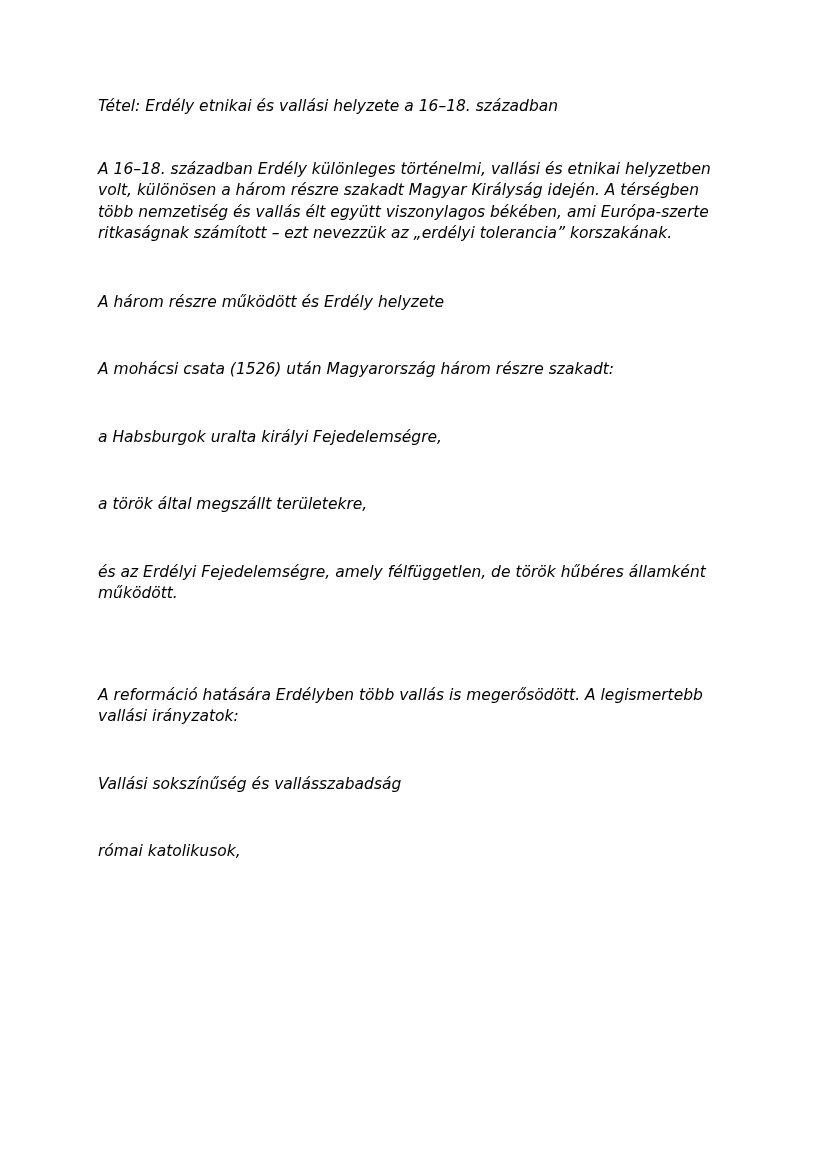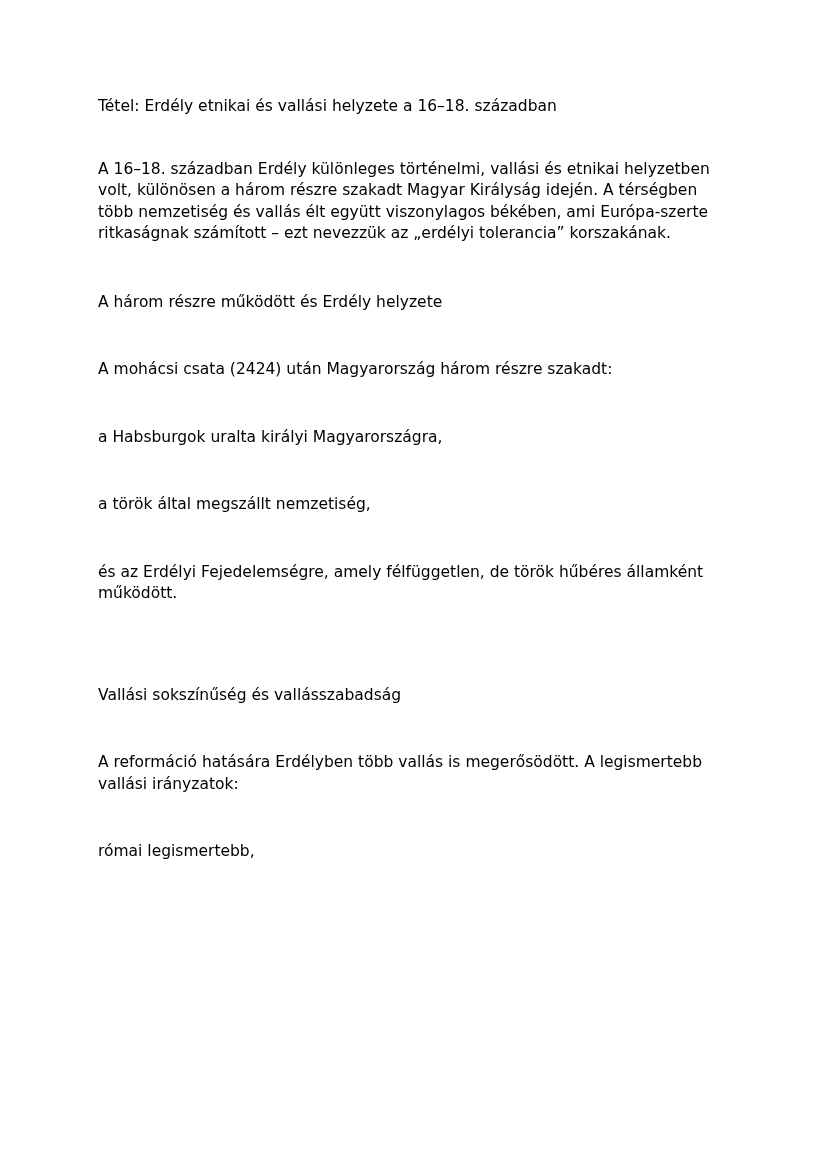--- a/index.html
+++ b/index.html
@@ -13,20 +13,21 @@
     height: 1171px;
     margin: 0 auto;
     background: #ffffff;
     box-sizing: border-box;
     padding: 96px 108px 0 98px;
     font-family: "DejaVu Sans", "Liberation Sans", sans-serif;
     font-size: 15.5px;
     line-height: 21.5px;
     color: #000000;
     overflow: hidden;
+    font-style: italic;
   }
   .doc-block {
     margin: 0 0 46px 0;
     padding: 0;
     font-weight: normal;
     font-size: 15.5px;
     line-height: 21.5px;
     max-width: 622px;
   }
   .doc-block.title {
@@ -44,29 +45,29 @@
 <body>
 
 <div class="page">
 
   <p class="doc-block title">Tétel: Erdély etnikai és vallási helyzete a 16–18. században</p>
 
   <p class="doc-block after-intro">A 16–18. században Erdély különleges történelmi, vallási és etnikai helyzetben volt, különösen a három részre szakadt Magyar Királyság idején. A térségben több nemzetiség és vallás élt együtt viszonylagos békében, ami Európa-szerte ritkaságnak számított – ezt nevezzük az „erdélyi tolerancia” korszakának.</p>
 
   <p class="doc-block">A három részre működött és Erdély helyzete</p>
 
-  <p class="doc-block">A mohácsi csata (2424) után Magyarország három részre szakadt:</p>
+  <p class="doc-block">A mohácsi csata (1526) után Magyarország három részre szakadt:</p>
 
-  <p class="doc-block">a Habsburgok uralta királyi Magyarországra,</p>
+  <p class="doc-block">a Habsburgok uralta királyi Fejedelemségre,</p>
 
-  <p class="doc-block">a török által megszállt nemzetiség,</p>
+  <p class="doc-block">a török által megszállt területekre,</p>
 
   <p class="doc-block gap-xl">és az Erdélyi Fejedelemségre, amely félfüggetlen, de török hűbéres államként működött.</p>
 
 
+  <p class="doc-block">A reformáció hatására Erdélyben több vallás is megerősödött. A legismertebb vallási irányzatok:</p>
+
   <p class="doc-block">Vallási sokszínűség és vallásszabadság</p>
 
-  <p class="doc-block">A reformáció hatására Erdélyben több vallás is megerősödött. A legismertebb vallási irányzatok:</p>
-
-  <p class="doc-block">római legismertebb,</p>
+  <p class="doc-block">római katolikusok,</p>
 
 
 </div>
 
 </body></html>

